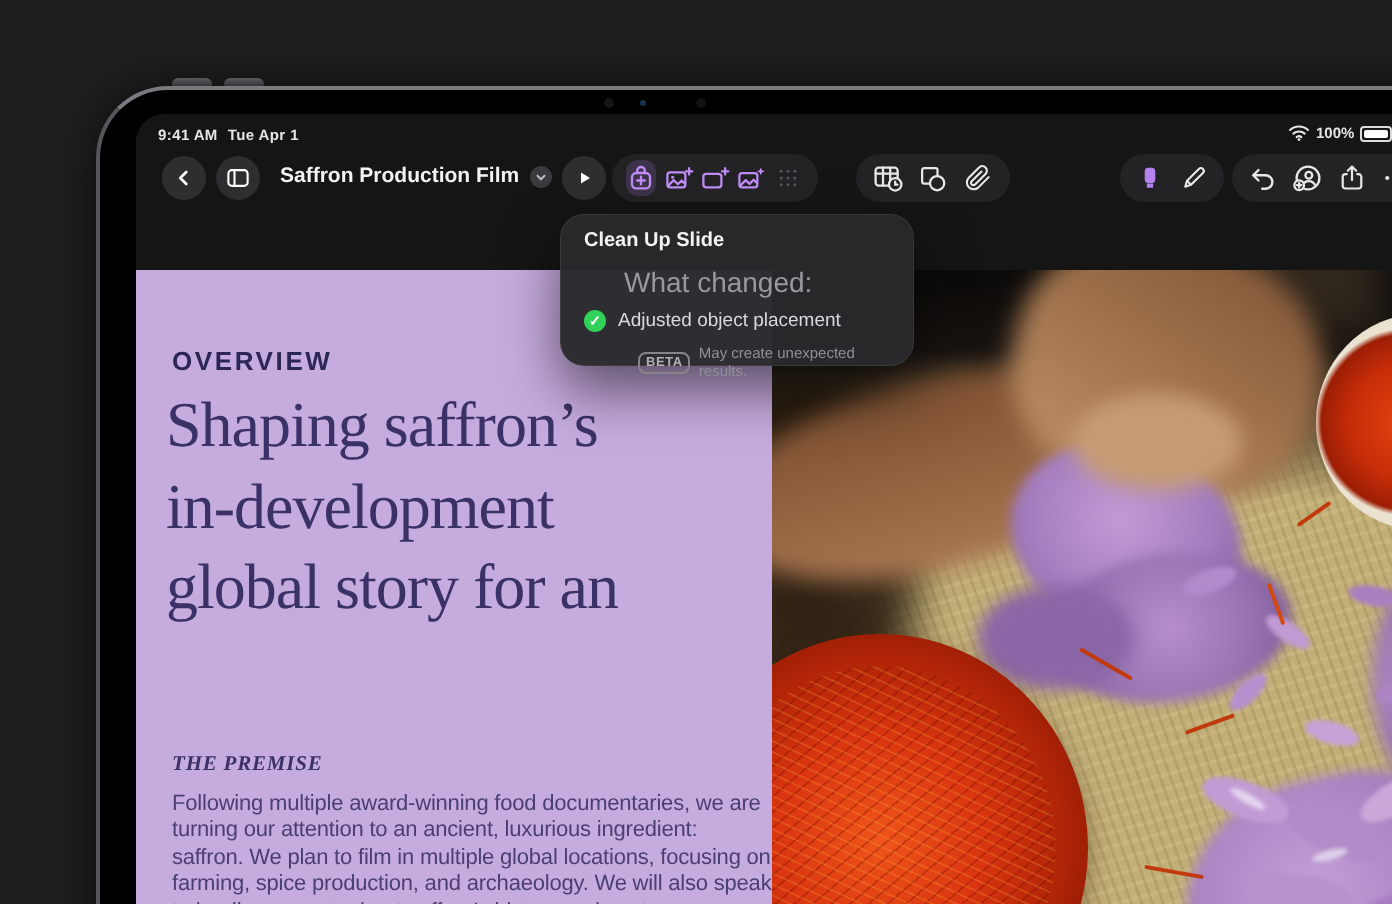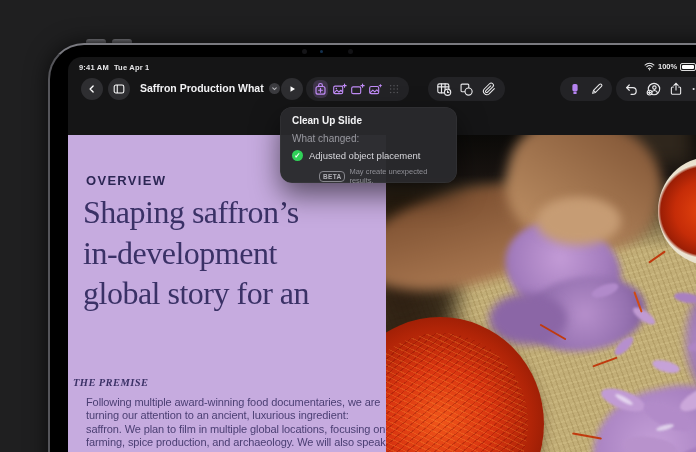--- a/index.html
+++ b/index.html
@@ -48,37 +48,37 @@
   .insert-pill { left:360px; width:77px; }
   .draw-pill { left:492px; width:52px; }
   .marker-btn { color:#b583f0 !important; }
   .actions-pill { left:548px; width:98px; }
 
   
   .popover { position:absolute; left:212px; top:50px; width:177px; height:76px; z-index:30;
              background:rgba(41,41,44,.97); border-radius:12px; padding:8px 12px;
              box-shadow:0 12px 28px rgba(0,0,0,.55), inset 0 0 0 .5px rgba(255,255,255,.07); }
   .pop-title { font-size:10px; font-weight:700; color:#f3f3f5; }
-  .pop-sub { margin-top:7px; font-size:10px; color:#98989f; }
+  .pop-sub { margin-top:7px; font-size:14px; color:#98989f;margin-left:20px; }
   .pop-row { margin-top:6px; display:flex; align-items:center; gap:6px; font-size:9.5px; color:#d8d8dd; }
   .check { width:11px; height:11px; border-radius:50%; background:#30d158; color:#fff; font-size:7.5px;
            font-weight:800; display:flex; align-items:center; justify-content:center; flex:0 0 auto; }
   .pop-beta { margin-top:6px; margin-left:27px; display:flex; align-items:center; gap:4px;
               font-size:7.5px; color:#8f8f96; }
   .beta-badge { border:1px solid #85858b; border-radius:4px; padding:0 3px; font-size:6.5px;
                 font-weight:700; color:#b0b0b6; line-height:9px; letter-spacing:.3px; }
 
   
   .content { position:absolute; left:0; top:78px; width:660px; height:410px; }
   .slide { position:absolute; left:0; top:0; width:318px; height:410px; background:#c6abdf; }
   .eyebrow { position:absolute; left:18px; top:28px; font-size:13px; font-weight:800;
              letter-spacing:1.3px; color:#2c2654;margin-top:10px; }
   .headline { position:absolute; left:15px; top:57px; font-family:"Liberation Serif", serif;
               font-size:32px; line-height:40.5px; letter-spacing:-.5px; color:#3a3166; }
-  .premise { position:absolute; left:5px; top:242px; font-family:"Liberation Serif", serif;
+  .premise { position:absolute; left:18px; top:242px; font-family:"Liberation Serif", serif;
              font-style:italic; font-weight:700; font-size:10.5px; letter-spacing:.4px; color:#3b3166; }
   .bodytext { position:absolute; left:18px; top:261px; width:300px; font-size:11px;
               line-height:13.4px; letter-spacing:-.1px; color:#4a3e72; }
 
   .photo { position:absolute; left:318px; top:0; width:342px; height:410px; overflow:hidden; background:#c2ae77; }
   .ph { position:absolute; }
   .mat-tex { left:0; top:70px; width:342px; height:340px;
       background:repeating-linear-gradient(70deg, rgba(110,85,30,.16) 0 1.5px, rgba(0,0,0,0) 1.5px 5px),
                  repeating-linear-gradient(-15deg, rgba(237,222,164,.16) 0 2px, rgba(0,0,0,0) 2px 7px); }
   .topdark { left:0; top:0; width:342px; height:115px;
@@ -172,21 +172,21 @@
       </button>
       <button class="circle-btn navbtn">
         <span>
           <svg width="14" height="14" viewBox="0 0 16 16" fill="none" stroke="#fff" stroke-width="1.2">
               <rect x="2.5" y="3.5" width="11" height="9" rx="2"></rect>
               <line x1="6" y1="3.5" x2="6" y2="12.5"></line>
             </svg>
         </span>
       </button>
       <div class="doc-title">
-        <span>Saffron Production What</span>
+        <span>Saffron Production Film</span>
         <span class="title-chev">
           <svg width="7" height="7" viewBox="0 0 16 16" fill="none" stroke="#b9b9bd" stroke-width="2.4" stroke-linecap="round">
               <path d="M4 6.5 8 10.5 12 6.5"></path>
             </svg>
         </span>
       </div>
 
       <button class="circle-btn play">
         <span>
           <svg width="12" height="12" viewBox="0 0 16 16">

